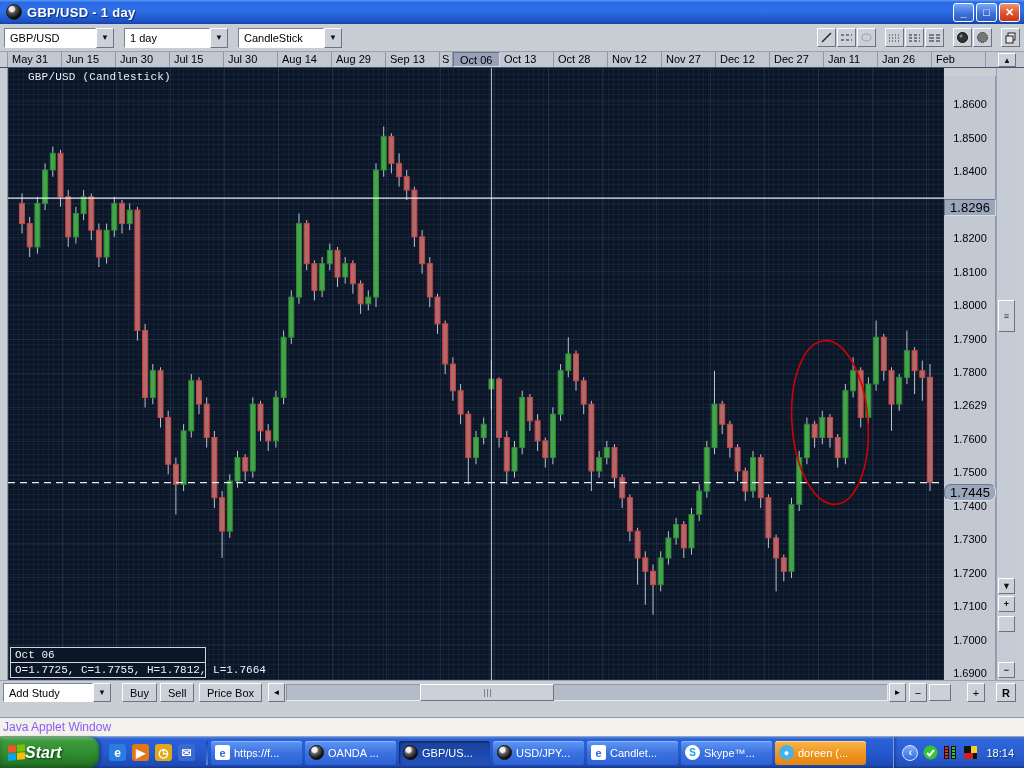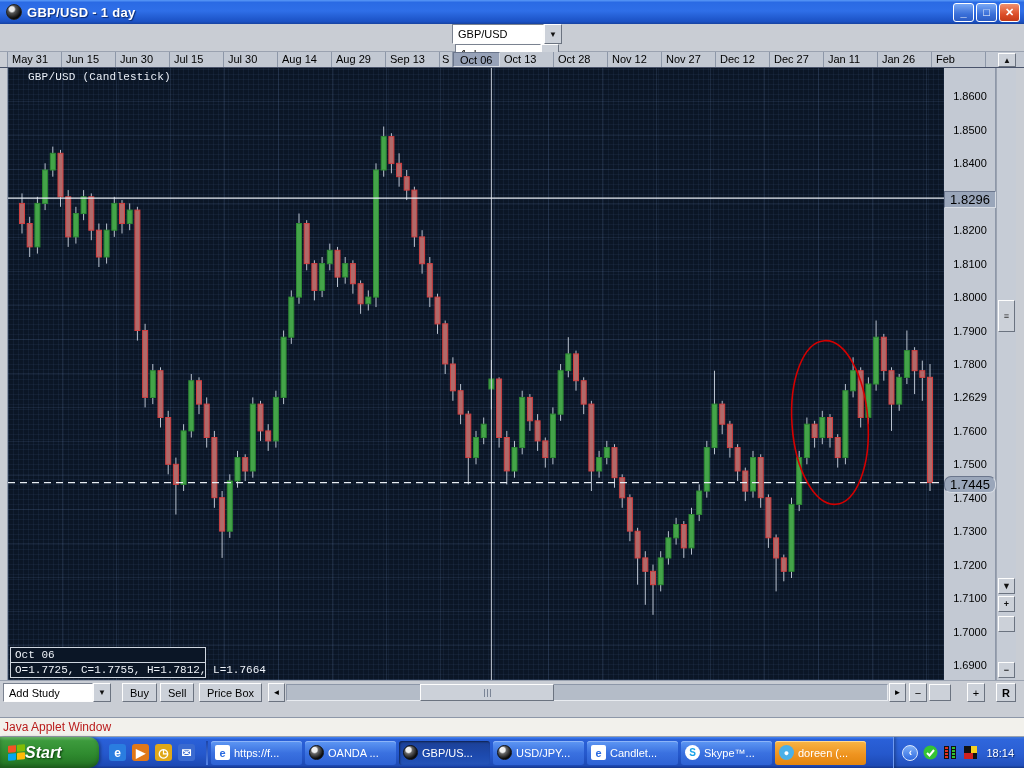--- a/index.html
+++ b/index.html
@@ -14,21 +14,21 @@
     background:radial-gradient(circle at 35% 30%,#e8e8e8 0 18%,#555 30%,#0a0a0a 70%);border:1px solid #222;}
   .titlebar .ttext{font-size:13px;font-weight:bold;text-shadow:1px 1px 1px #0a2a70;letter-spacing:.3px;}
   .tbtns{margin-left:auto;display:flex;gap:2px;}
   .tbtn{width:21px;height:19px;border-radius:3px;border:1px solid #fff;display:flex;align-items:center;justify-content:center;
     font-size:11px;color:#fff;font-weight:bold;background:linear-gradient(180deg,#79a8f5,#3a6fd8 60%,#2c5cc4);}
   .tbtn.close{background:linear-gradient(180deg,#f0926f,#dd4f2a 60%,#c43a18);}
   .tbtn span{line-height:10px;}
 
   
   .toolbar{position:absolute;left:0;top:24px;width:1024px;height:28px;background:#c9cdd4;
-    border-bottom:1px solid #9aa2b0;display:flex;align-items:center;padding:0 4px;flex-direction:column;}
+    border-bottom:1px solid #9aa2b0;display:flex;align-items:center;padding:0 4px;}
   .dropdown{display:flex;height:20px;margin-right:10px;}
   .dd-field{background:#fff;border:1px solid;border-color:#7a8290 #fdfdfd #fdfdfd #7a8290;
     font-size:11px;padding:3px 4px 0 5px;color:#000;}
   .dd-btn{width:18px;height:20px;background:#ccd1d9;border:1px solid;border-color:#fdfdfd #6b7380 #6b7380 #fdfdfd;
     display:flex;align-items:center;justify-content:center;font-size:8px;color:#111;}
   .toolicons{margin-left:auto;display:flex;gap:1px;align-items:center;}
   .ticonbtn{width:19px;height:19px;background:#ccd1d9;border:1px solid;border-color:#fdfdfd #6b7380 #6b7380 #fdfdfd;
     display:flex;align-items:center;justify-content:center;}
   .ticonbtn svg{display:block;}
   .tgap{width:7px;}
@@ -57,21 +57,21 @@
       repeating-linear-gradient(0deg, rgba(80,110,160,0.10) 0 1px, transparent 1px 5px);
     overflow:hidden;font-family:Liberation Mono, monospace;}
   .chart svg{position:absolute;left:0;top:0;}
   .chart-label{position:absolute;left:20px;top:3px;color:#e9eef6;font-size:11px;letter-spacing:.2px;}
   .infobox{position:absolute;left:2px;top:579px;width:196px;background:#0b1626;border:1px solid #cfd6e0;
     color:#eef2f8;font-size:11px;}
   .infobox .row1{padding:1px 4px;border-bottom:1px solid #cfd6e0;}
   .infobox .row2{padding:1px 4px;white-space:nowrap;}
 
   
-  .price-axis{position:absolute;left:944px;top:0;width:52px;height:612px;background:#c3c9d3;border-right:1px solid #8d97a8;}
+  .price-axis{position:absolute;left:944px;top:8px;width:52px;height:612px;background:#c3c9d3;border-right:1px solid #8d97a8;}
   .plabel{position:absolute;left:0;width:52px;text-align:center;font-size:11px;color:#000;}
   .pmarker{position:absolute;left:0;width:52px;text-align:center;font-size:13px;color:#000;background:#9aa6ba;
     border:1px solid;border-color:#6b768c #d7dce4 #d7dce4 #6b768c;}
 
   
   .vscroll{position:absolute;left:996px;top:0;width:20px;height:612px;background:#c6ccd6;border-left:1px solid #9aa2b0;}
   .vthumb{position:absolute;left:1px;width:17px;background:#ccd1d9;border:1px solid;border-color:#fdfdfd #6b7380 #6b7380 #fdfdfd;
     display:flex;align-items:center;justify-content:center;font-size:9px;color:#333;}
   .vbtn{position:absolute;left:1px;width:17px;height:16px;background:#ccd1d9;border:1px solid;
     border-color:#fdfdfd #6b7380 #6b7380 #fdfdfd;display:flex;align-items:center;justify-content:center;
@@ -83,21 +83,21 @@
   .bb-btn{position:absolute;top:2px;height:19px;background:#ccd1d9;border:1px solid;border-color:#fdfdfd #6b7380 #6b7380 #fdfdfd;
     font-size:11px;color:#000;display:flex;align-items:center;justify-content:center;padding:0 7px;}
   .hs-track{position:absolute;top:3px;height:17px;background:#b4bcc8;border:1px solid;border-color:#8d97a8 #e8ebf0 #e8ebf0 #8d97a8;}
   .hs-thumb{position:absolute;top:3px;height:17px;background:#ccd1d9;border:1px solid;border-color:#fdfdfd #6b7380 #6b7380 #fdfdfd;
     display:flex;align-items:center;justify-content:center;gap:2px;}
   .hs-thumb i{display:block;width:1px;height:8px;background:#7b8596;}
 
   
   .win-bottom{position:absolute;left:0;top:704px;width:1024px;height:14px;background:#c9cdd4;border-bottom:1px solid #8d97a8;}
   .status-java{position:absolute;left:0;top:718px;width:1024px;height:19px;background:#f2f1ec;border-bottom:1px solid #9aa2b0;
-    font-size:12px;color:#b91c1c;padding:2px 0 0 3px;}
+    font-size:12px;color:#8b5cf6;padding:2px 0 0 3px;}
 
   
   .taskbar{position:absolute;left:0;top:737px;width:1024px;height:31px;
     background:linear-gradient(180deg,#4584f2 0%,#2a60d8 8%,#2558cc 55%,#1d49b4 92%,#15368c 100%);
     display:flex;align-items:center;}
   .startbtn{height:31px;width:99px;border-radius:0 10px 10px 0;
     background:linear-gradient(180deg,#6ab56a 0%,#3d9b3d 12%,#2f8b2f 55%,#237323 95%);
     display:flex;align-items:center;padding-left:8px;box-shadow:inset 0 -2px 4px rgba(0,0,0,.25),2px 0 3px rgba(0,0,0,.3);}
   .winflag{width:17px;height:15px;display:grid;grid-template-columns:8px 8px;grid-template-rows:7px 7px;gap:1px;transform:skewY(-5deg);}
   .winflag b{border-radius:1px;}

